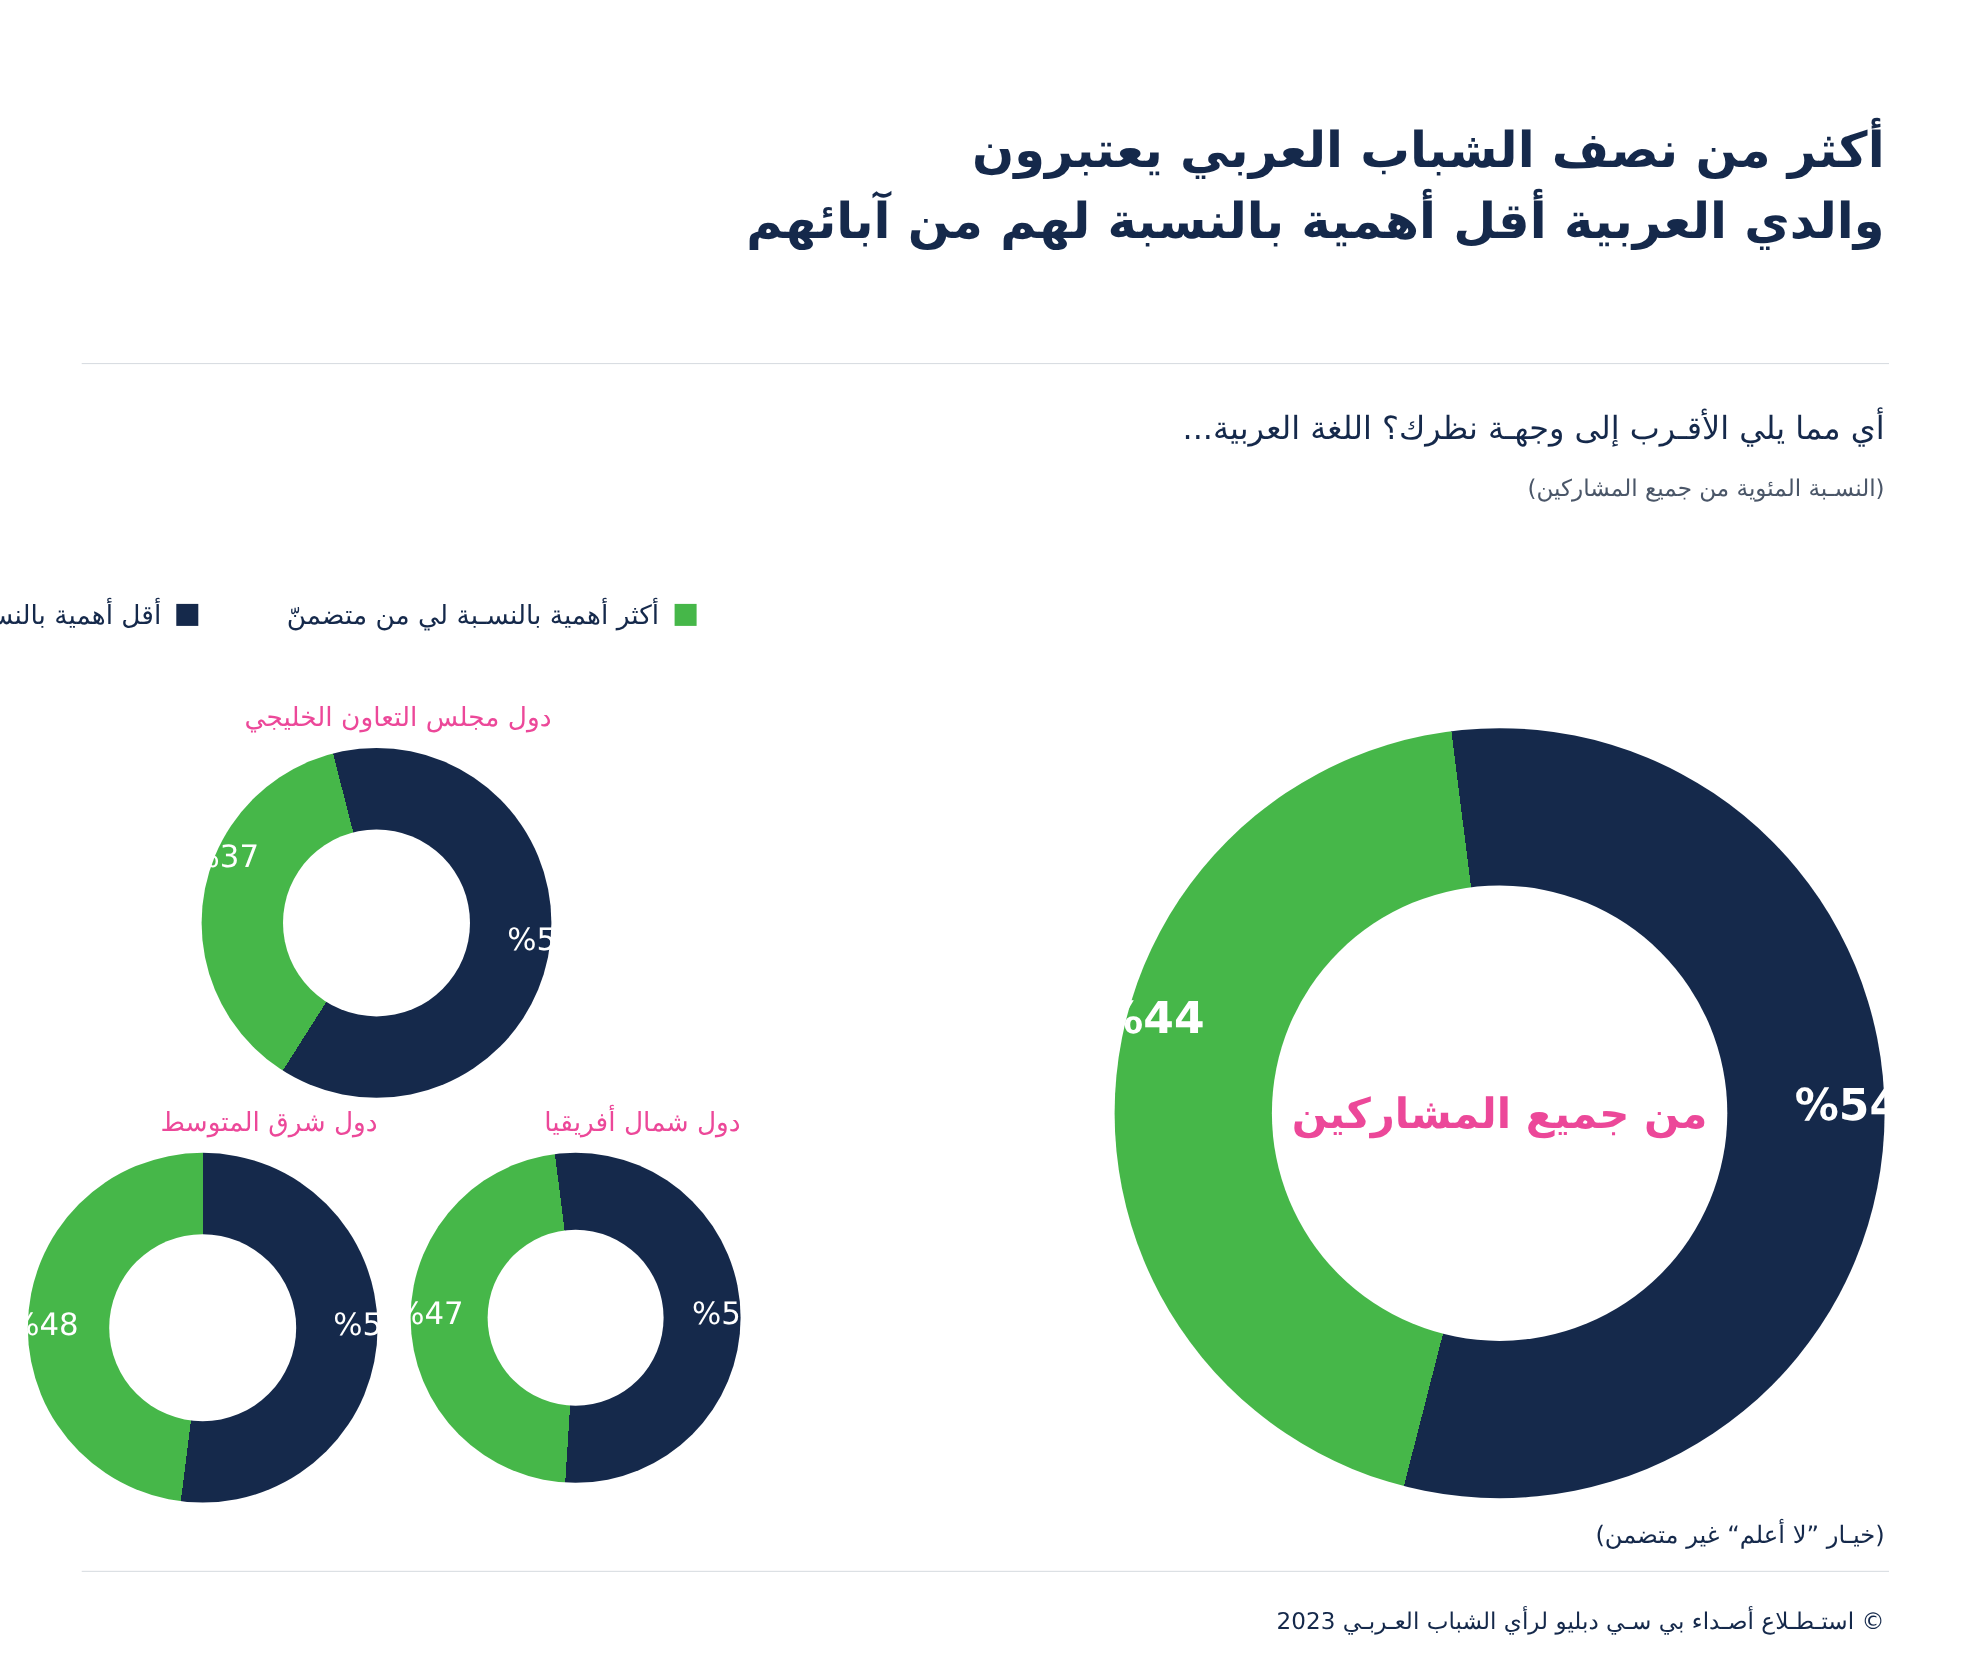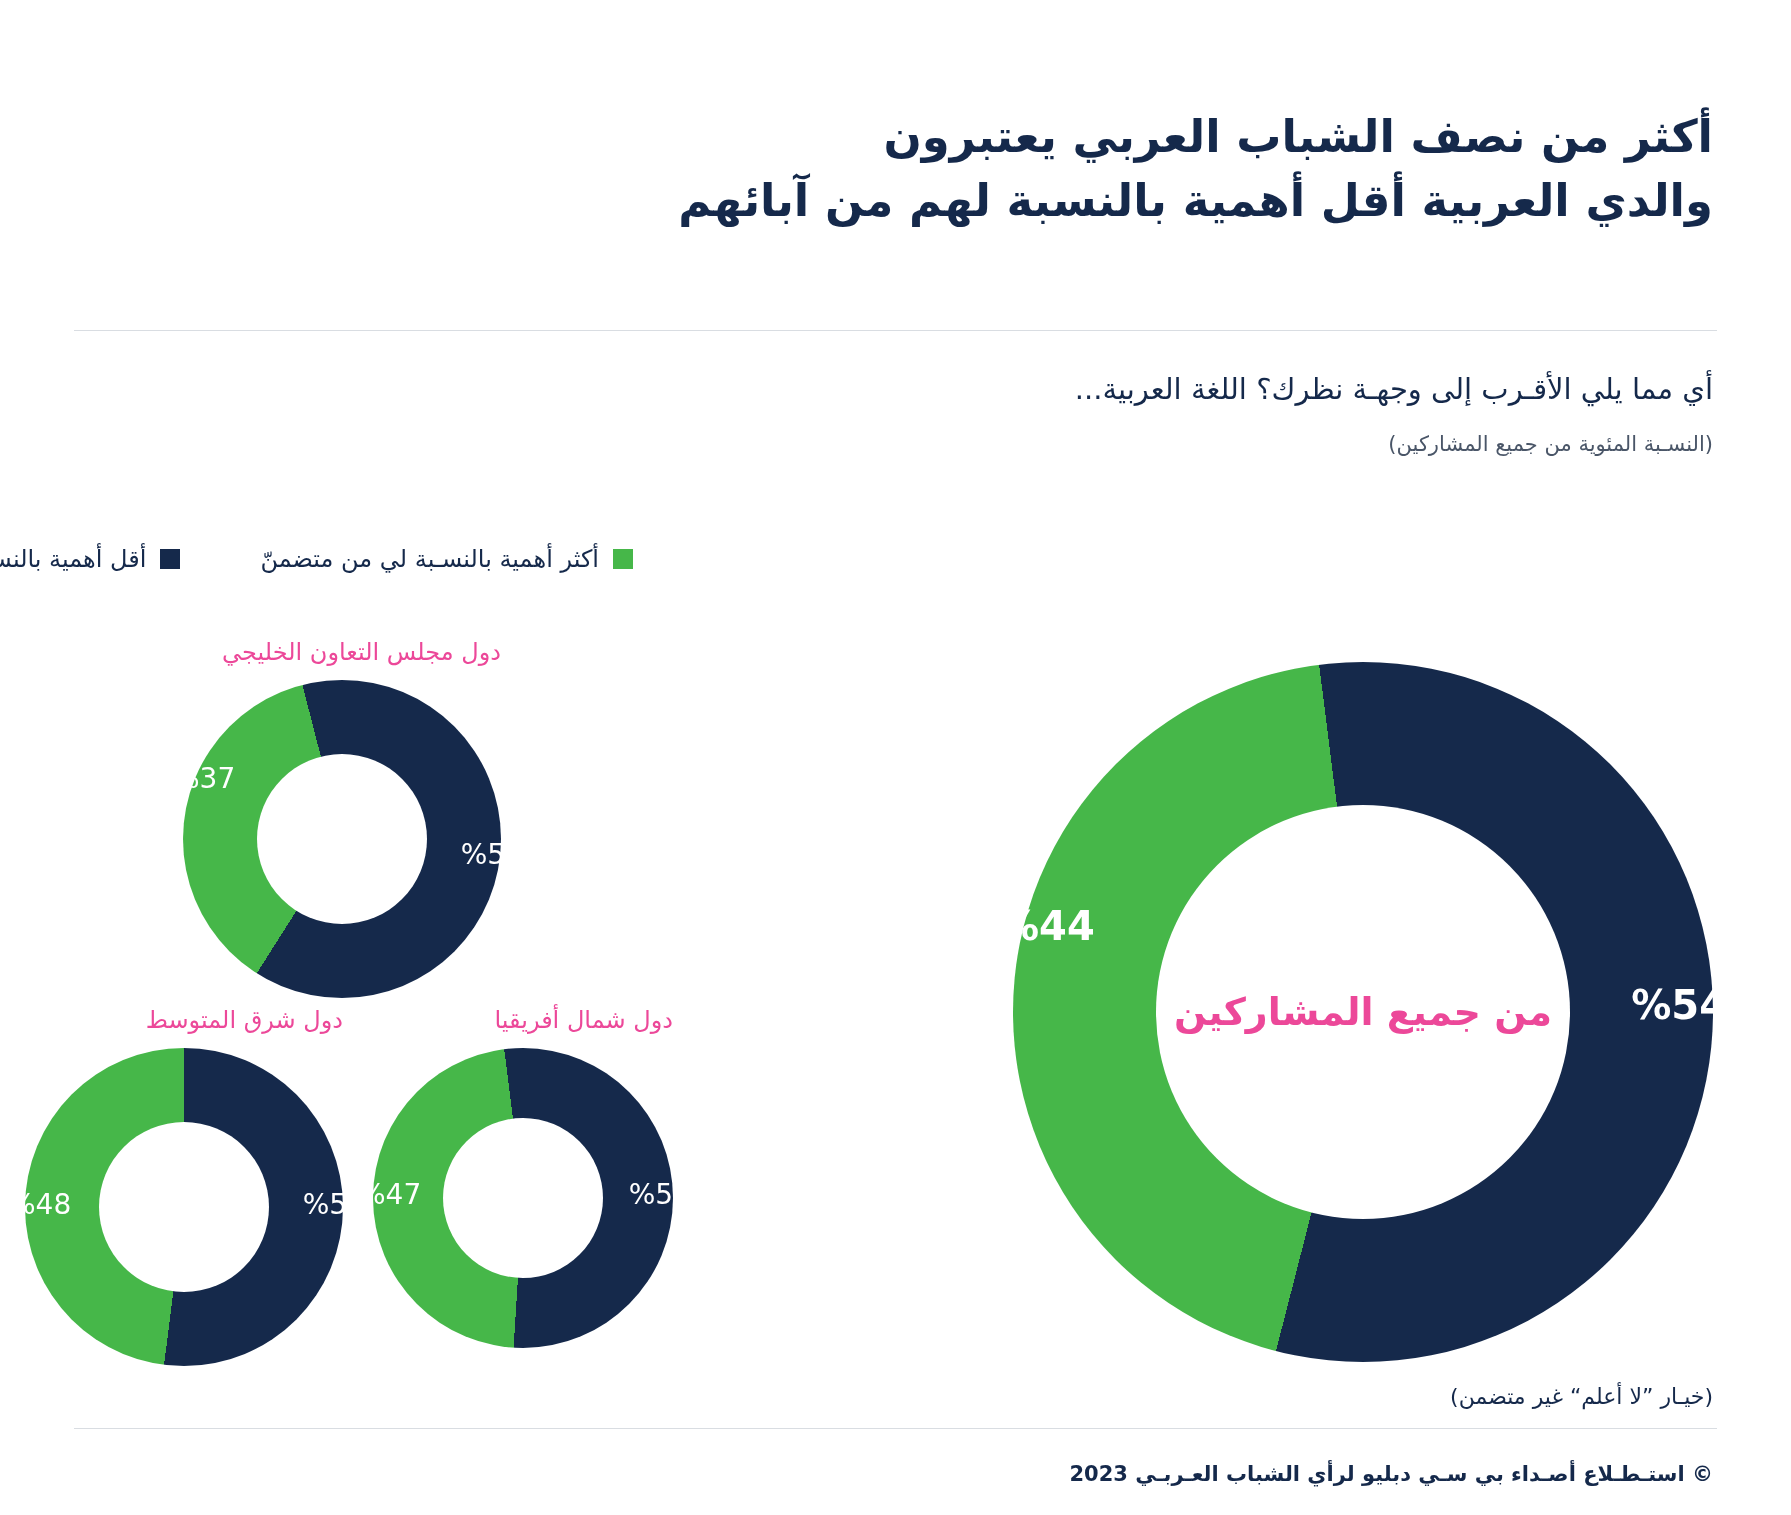--- a/index.html
+++ b/index.html
@@ -168,21 +168,21 @@
     right: 78px;
     font-size: 22px;
     color: #15294b;
   }
   .source {
     position: absolute;
     top: 1462px;
     right: 78px;
     font-size: 21px;
     color: #15294b;
-    font-weight: bold;
+    font-weight: normal;
   }
 </style>
 </head>
 <body>
 
 <div class="page">
 
   <div class="title-block">
     <div class="title-line">أكثر من نصف الشباب العربي يعتبرون</div>
     <div class="title-line">والدي العربية أقل أهمية بالنسبة لهم من آبائهم</div>

